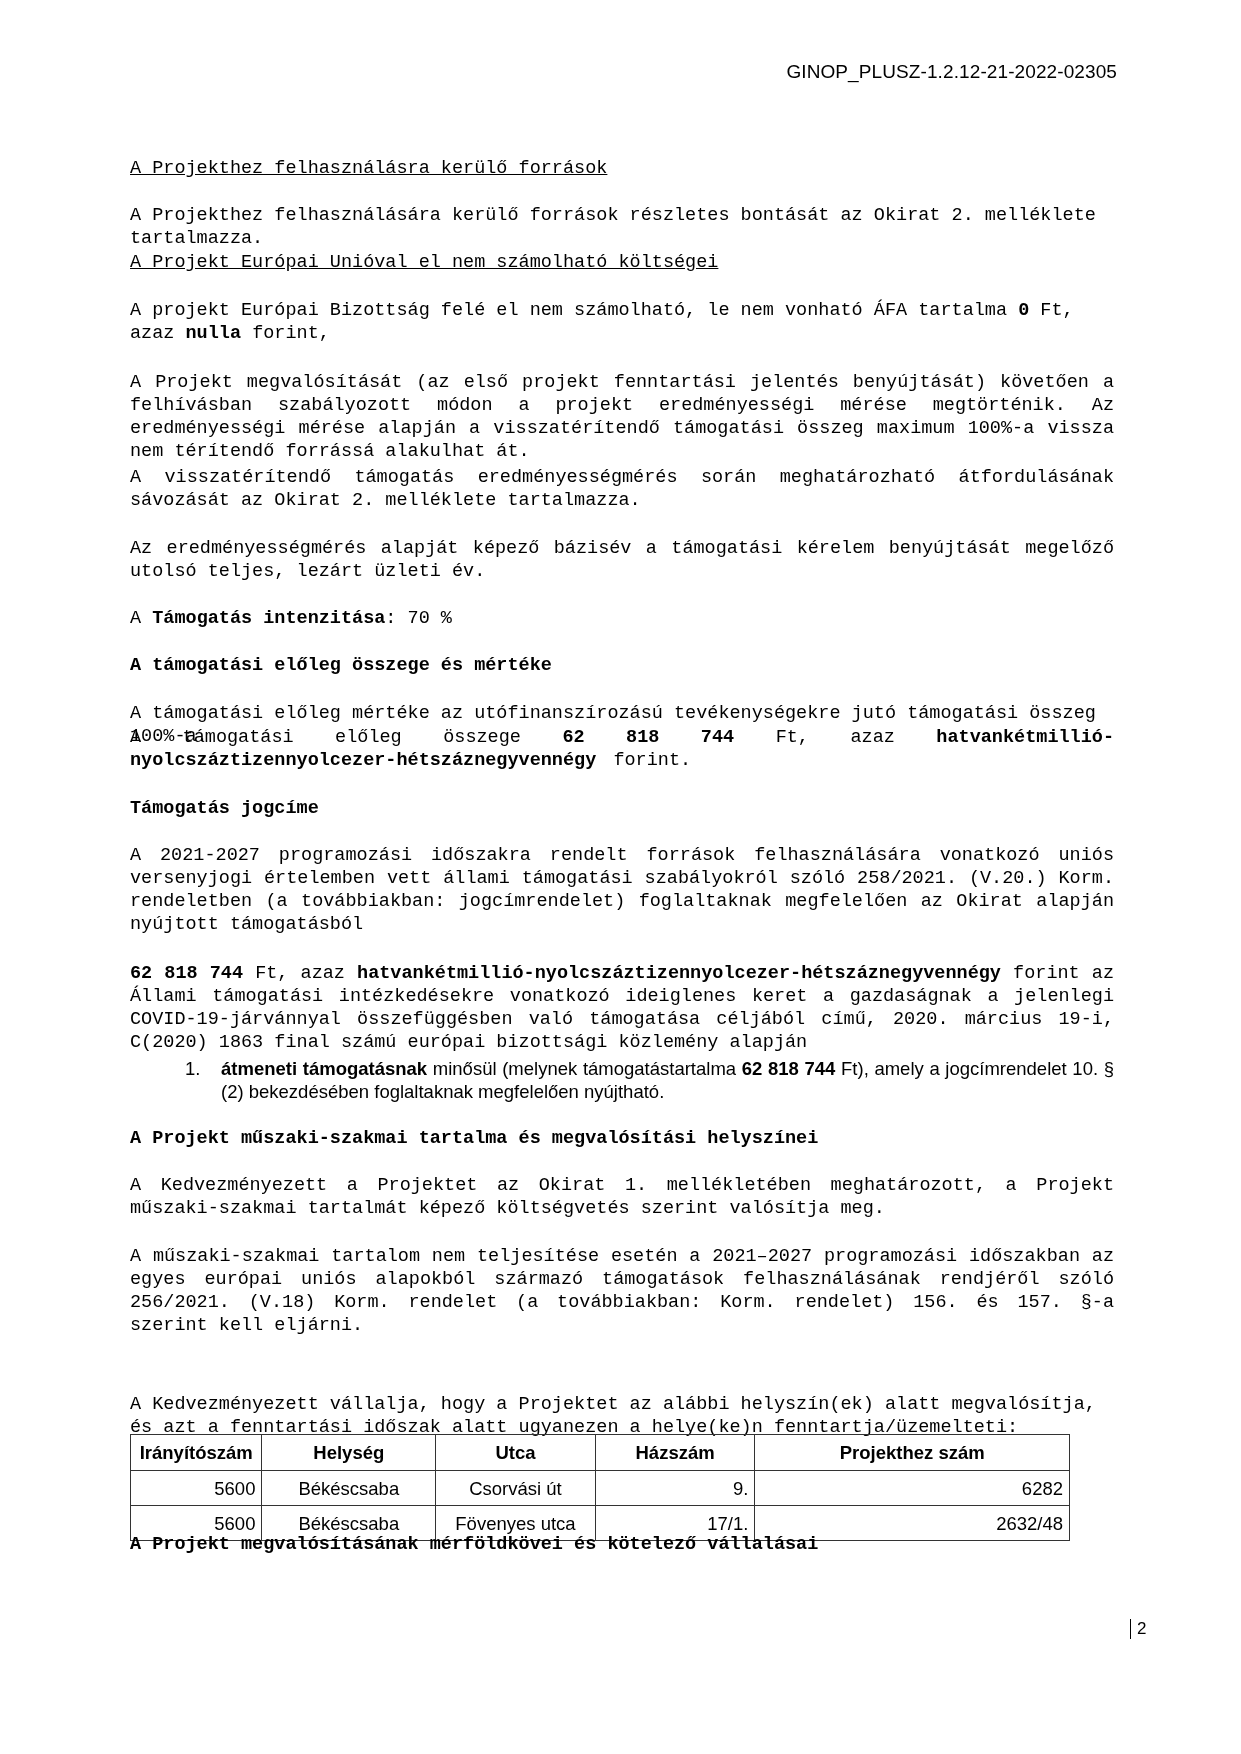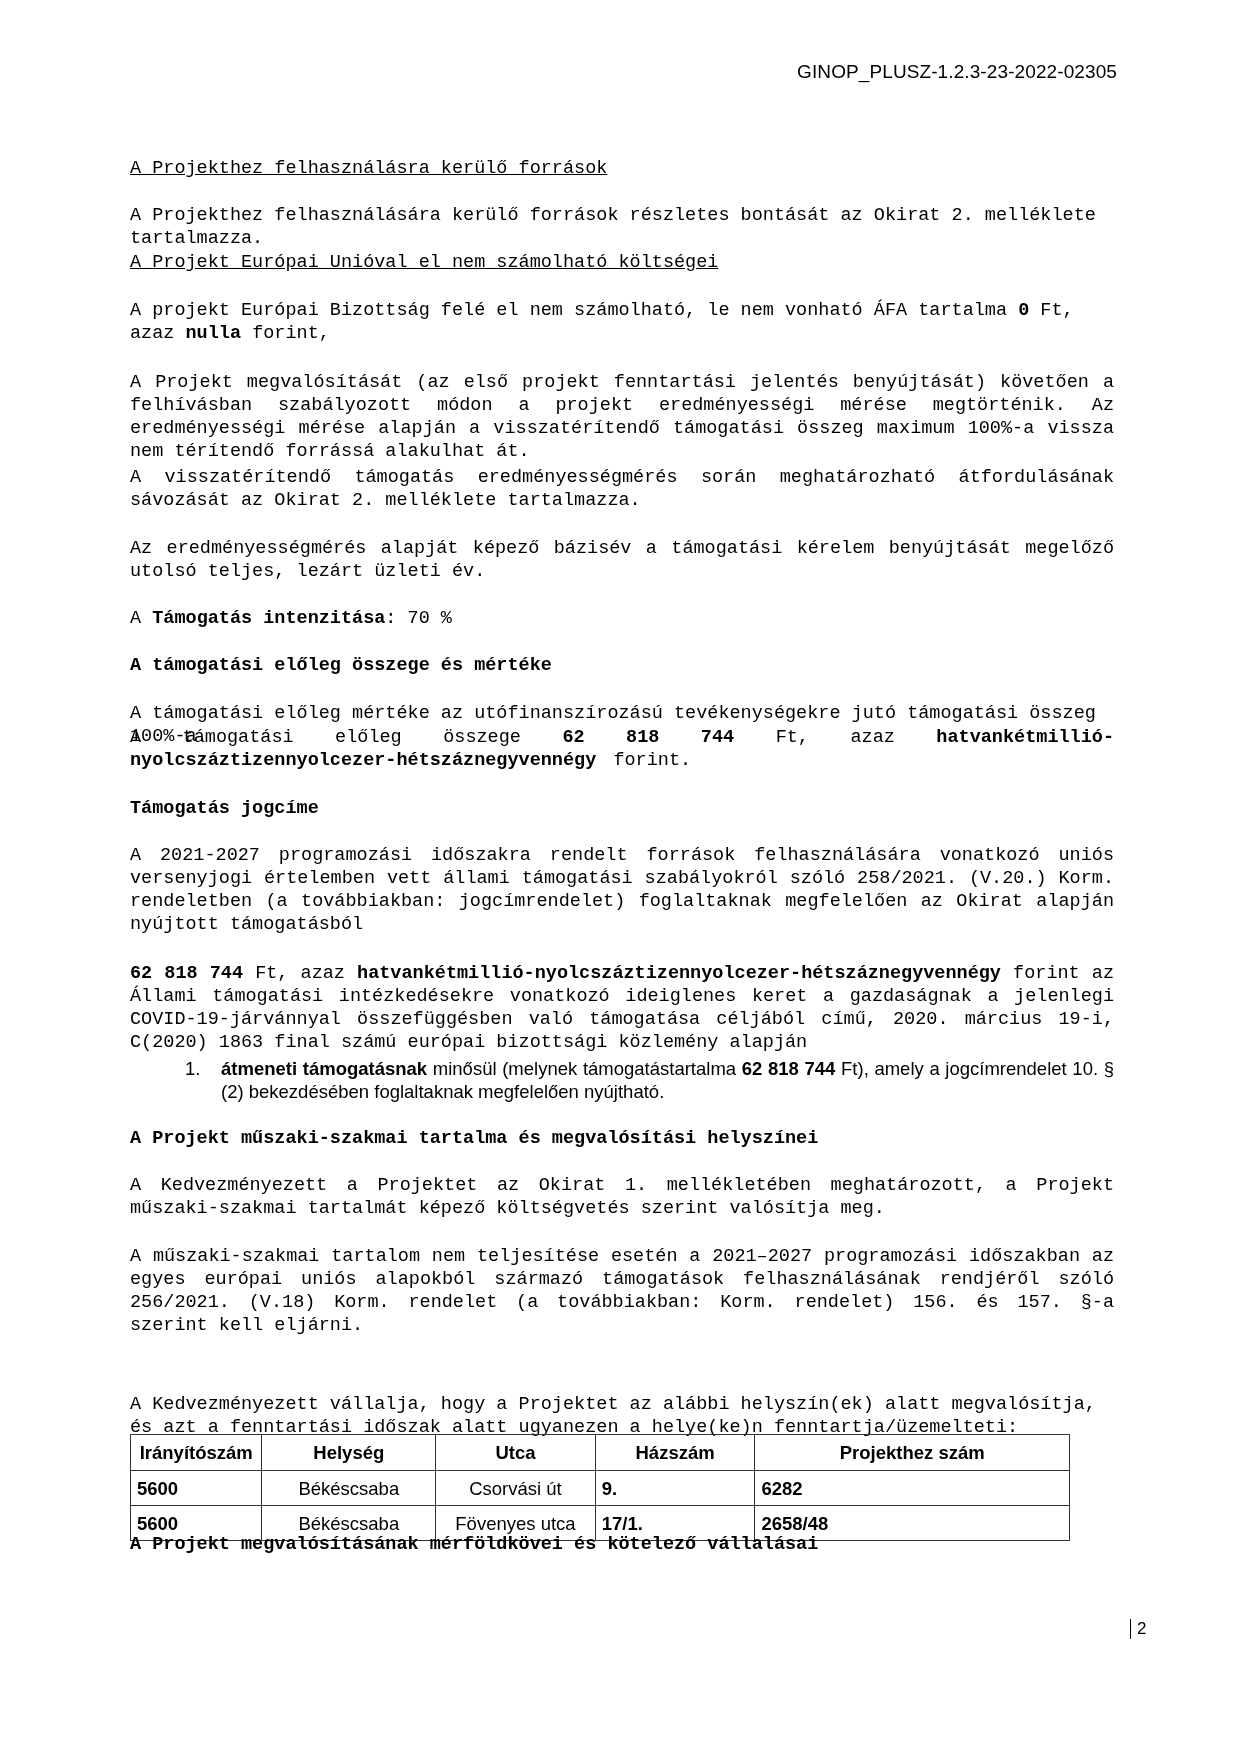--- a/index.html
+++ b/index.html
@@ -27,31 +27,31 @@
     .list-num { position: absolute; left: 0; top: 0; }
     .list-text { margin-left: 36px; }
     table.loc {
       position: absolute; left: 0; top: 1277px; width: 940px;
       border-collapse: collapse; font-size: 18.5px; padding-left: 20px;
     }
     table.loc th, table.loc td {
       border: 1.5px solid #333; height: 34px; padding: 0 6px;
     }
     table.loc th { font-weight: bold; text-align: center; height: 35px; }
-    .c { text-align: left; font-weight: bold; }
+    .c { text-align: right; }
     .l { text-align: center; }
     .page-num {
       position: absolute; left: 1130px; top: 1619px; font-size: 17px;
       border-left: 1.5px solid #000; padding-left: 6px; line-height: 20px;
     }
   </style>
 </head>
 <body>
 
-<div class="header-id">GINOP_PLUSZ-1.2.3-23-2022-02305</div>
+<div class="header-id">GINOP_PLUSZ-1.2.12-21-2022-02305</div>
 
 <div class="content">
 
   <p class="block u" style="top:0px">A Projekthez felhasználásra kerülő források</p>
   <p class="block" style="top:47px">A Projekthez felhasználására kerülő források részletes bontását az Okirat 2. melléklete tartalmazza.</p>
 
   <p class="block u" style="top:94px">A Projekt Európai Unióval el nem számolható költségei</p>
   <p class="block" style="top:142px"><span>A projekt Európai Bizottság felé el nem számolható, le nem vonható ÁFA tartalma </span><span class="b">0</span><span> Ft, azaz </span><span class="b">nulla</span><span> forint,</span></p>
 
   <p class="block j" style="top:214px">A Projekt megvalósítását (az első projekt fenntartási jelentés benyújtását) követően a felhívásban szabályozott módon a projekt eredményességi mérése megtörténik. Az eredményességi mérése alapján a visszatérítendő támogatási összeg maximum 100%-a vissza nem térítendő forrássá alakulhat át.</p>
@@ -95,21 +95,21 @@
         <td class="l">Békéscsaba</td>
         <td class="l">Csorvási út</td>
         <td class="c">9.</td>
         <td class="c">6282</td>
       </tr>
       <tr>
         <td class="c">5600</td>
         <td class="l">Békéscsaba</td>
         <td class="l">Fövenyes utca</td>
         <td class="c">17/1.</td>
-        <td class="c">2658/48</td>
+        <td class="c">2632/48</td>
       </tr>
     </tbody>
   </table>
 
   <p class="block b" style="top:1376px">A Projekt megvalósításának mérföldkövei és kötelező vállalásai</p>
 </div>
 
 <div class="page-num">2</div>
 
 </body></html>

